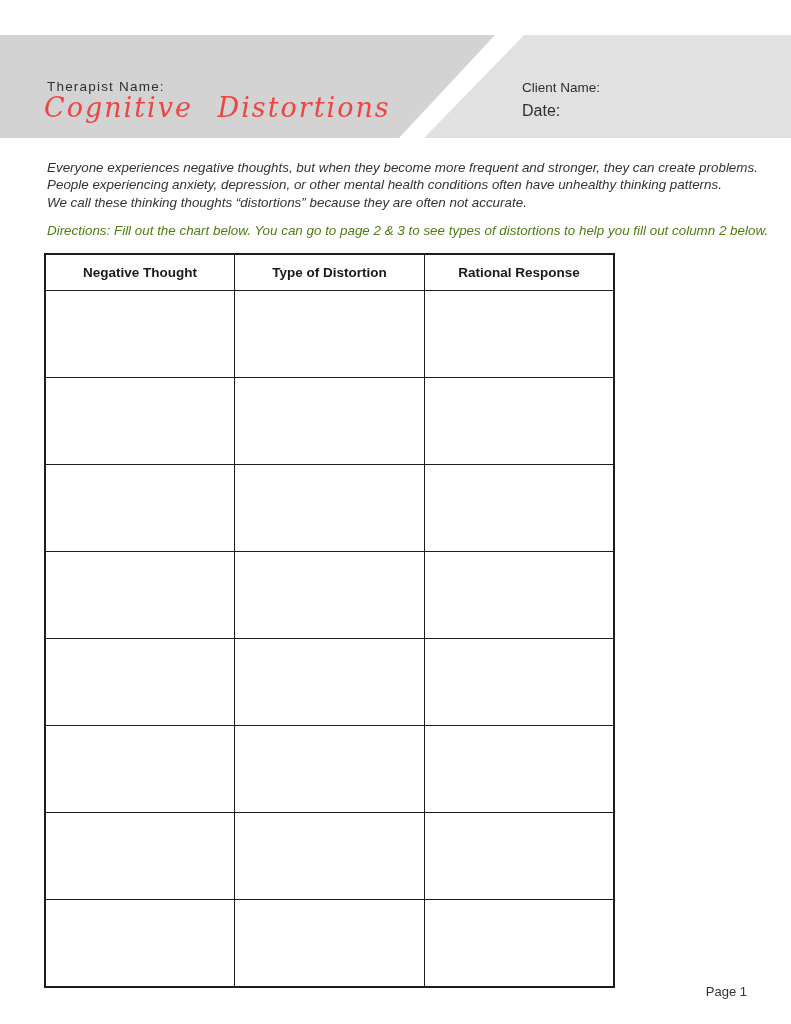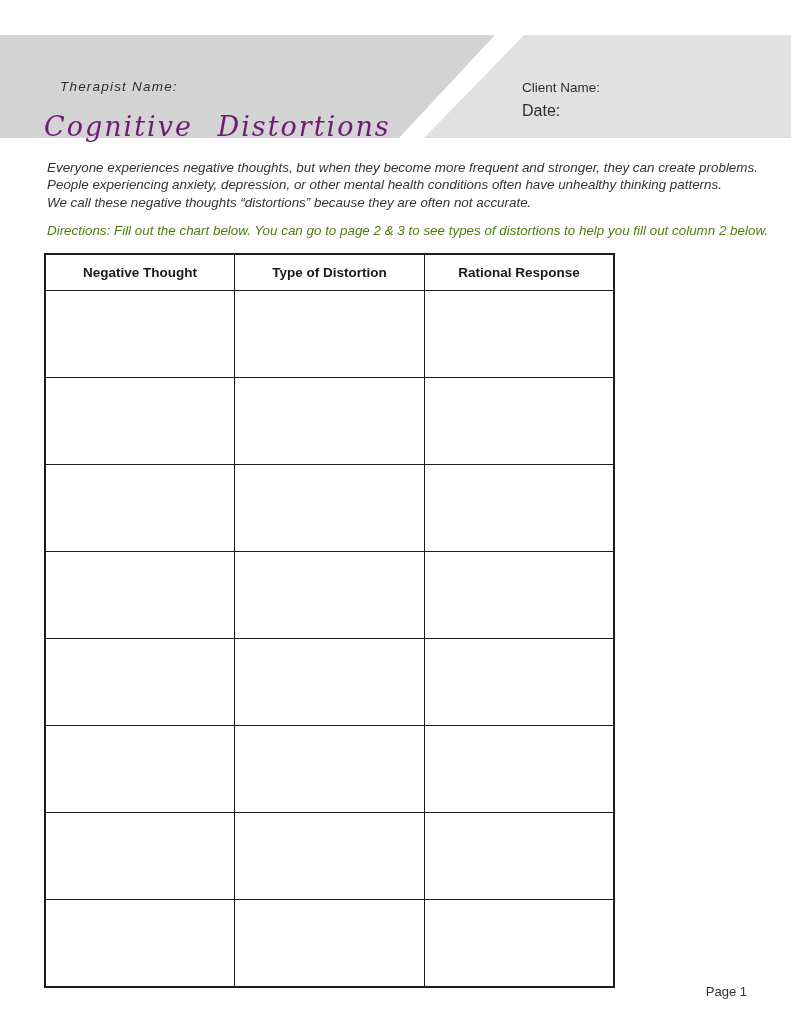--- a/index.html
+++ b/index.html
@@ -26,37 +26,36 @@
     background: #d3d3d3;
     clip-path: polygon(0 0, 495px 0, 399px 103px, 0 103px);
   }
   .band-right {
     background: #e1e1e1;
     clip-path: polygon(524px 0, 791px 0, 791px 103px, 424px 103px);
   }
 
   .therapist-label {
     position: absolute;
-    left: 60px;
+    left: 47px;
     top: 79px;
     font-size: 13.5px;
     letter-spacing: 1.2px;
     color: #2e2e2e;
-    font-style: italic;
   }
   .doc-title {
     position: absolute;
     left: 44px;
-    top: 111px;
+    top: 92px;
     font-family: "DejaVu Serif", serif;
     font-style: italic;
     font-size: 27px;
     letter-spacing: 2px;
     word-spacing: 14px;
-    color: #701a75;
+    color: #ef4444;
     white-space: nowrap;
   }
   .client-label {
     position: absolute;
     left: 522px;
     top: 80px;
     font-size: 13.5px;
     color: #2e2e2e;
   }
   .date-label {
@@ -133,21 +132,21 @@
   <div class="band band-right"></div>
 
   <div class="therapist-label">Therapist Name:</div>
   <div class="doc-title">Cognitive Distortions</div>
   <div class="client-label">Client Name:</div>
   <div class="date-label">Date:</div>
 
   <div class="intro">
     <div>Everyone experiences negative thoughts, but when they become more frequent and stronger, they can create problems.</div>
     <div>People experiencing anxiety, depression, or other mental health conditions often have unhealthy thinking patterns.</div>
-    <div>We call these negative thoughts “distortions” because they are often not accurate.</div>
+    <div>We call these thinking thoughts “distortions” because they are often not accurate.</div>
   </div>
 
   <div class="directions">Directions: Fill out the chart below. You can go to page 2 &amp; 3 to see types of distortions to help you fill out column 2 below.</div>
 
   <table class="chart">
     <thead>
       <tr>
         <th>Negative Thought</th>
         <th>Type of Distortion</th>
         <th>Rational Response</th>

